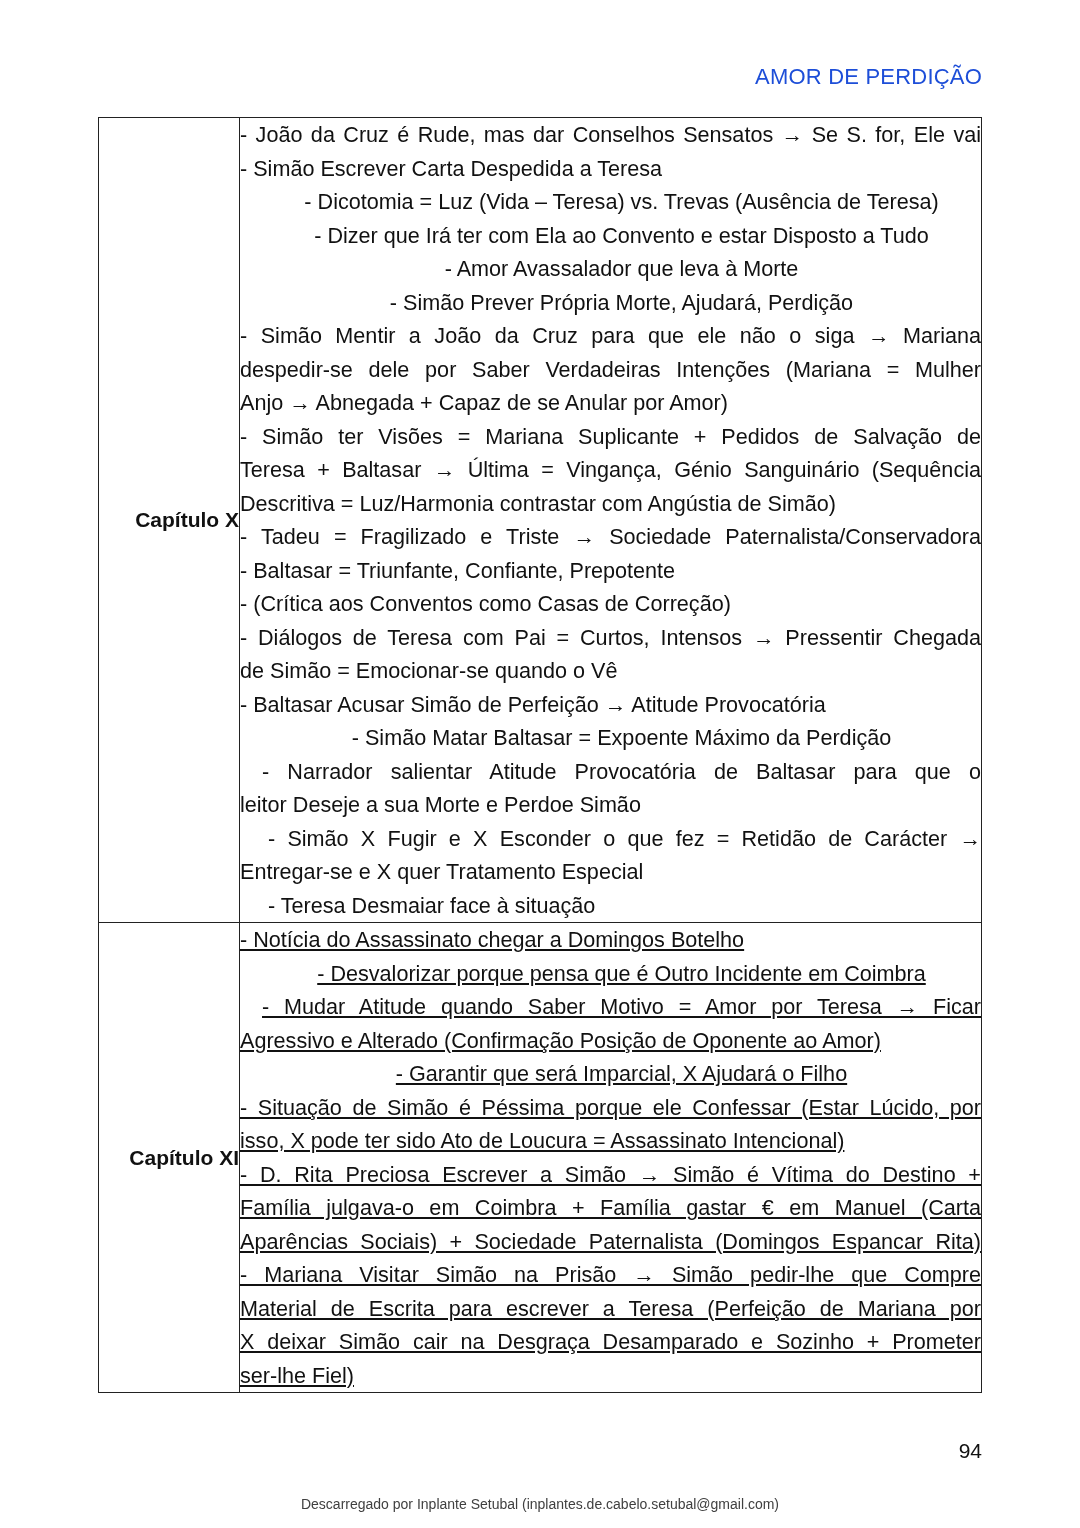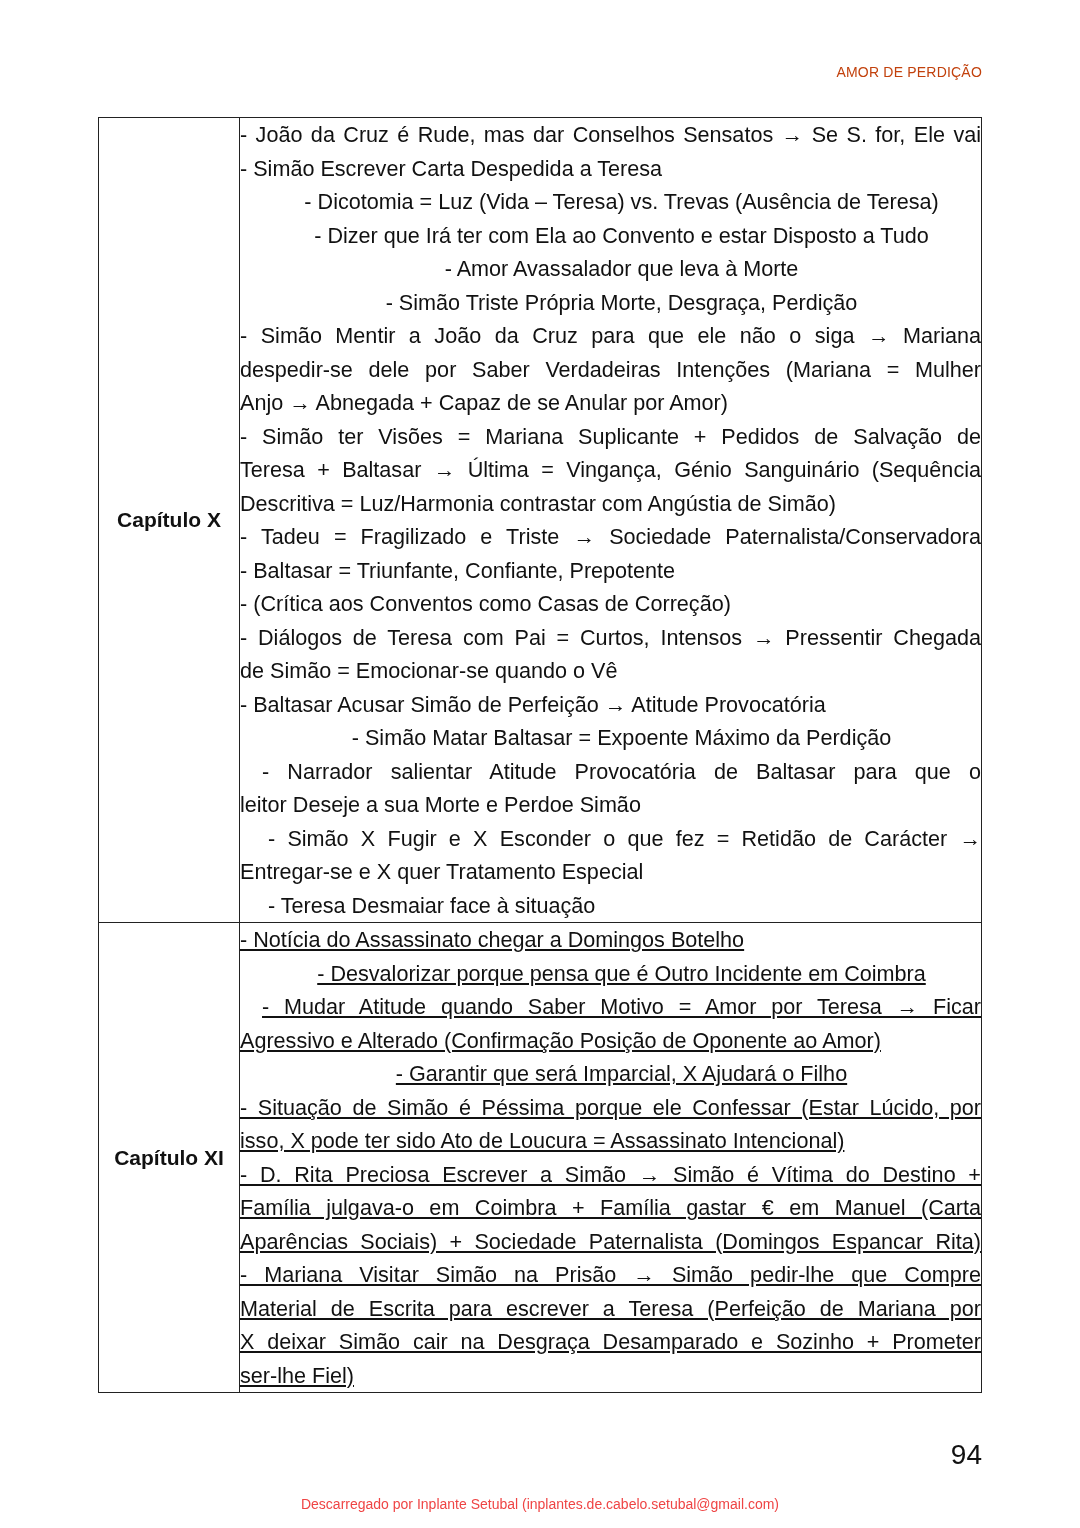--- a/index.html
+++ b/index.html
@@ -1,47 +1,47 @@
 <!DOCTYPE html>
 <html><head>
   <meta charset="utf-8">
   <style>
     html, body { margin: 0; padding: 0; background: #ffffff; }
     body { width: 1080px; height: 1528px; position: relative; overflow: hidden;
            font-family: "Liberation Sans", "DejaVu Sans", sans-serif; color: #111; }
-    .running-header { position: absolute; top: 64px; right: 98px; font-size: 14px; letter-spacing: 0.2px; color: #c2410c; }
+    .running-header { position: absolute; top: 64px; right: 98px; font-size: 22px; letter-spacing: 0.2px; color: #1d4ed8; }
     table.notes { position: absolute; left: 98px; top: 117px; width: 884px; border-collapse: collapse; }
     table.notes td { border: 1.5px solid #222; padding: 0; vertical-align: middle; }
-    td.chapter { width: 140px; text-align: center; font-weight: bold; font-size: 21px; }
+    td.chapter { width: 140px; text-align: right; font-weight: bold; font-size: 21px; }
     td.content { padding: 0 9px 0 10px; }
     .row-x td.content { height: 802px; }
     .row-xi td.content { height: 467px; text-decoration: underline; }
     .ln { font-size: 21.6px; line-height: 33.5px; white-space: nowrap; height: 33.5px; }
     .ln.j { text-align: justify; text-align-last: justify; white-space: normal; height: 33.5px; overflow: hidden; }
     .ind1 { padding-left: 22px; text-align: center; }
     .ind2 { padding-left: 28px; }
-    .page-number { position: absolute; top: 1439px; right: 98px; font-size: 28px; color: #111; }
-    .download-footer { position: absolute; top: 1496px; left: 0; width: 1080px; text-align: center; font-size: 14px; color: #ef4444; }
+    .page-number { position: absolute; top: 1439px; right: 98px; font-size: 21px; color: #111; }
+    .download-footer { position: absolute; top: 1496px; left: 0; width: 1080px; text-align: center; font-size: 14px; color: #404040; }
   </style>
 </head>
 <body>
 
 <div class="running-header">AMOR DE PERDIÇÃO</div>
 
 <table class="notes">
   <tbody>
     <tr class="row-x">
       <td class="chapter">Capítulo X</td>
       <td class="content">
           <div class="ln j">- João da Cruz é Rude, mas dar Conselhos Sensatos → Se S. for, Ele vai</div>
           <div class="ln">- Simão Escrever Carta Despedida a Teresa</div>
           <div class="ln ind1">- Dicotomia = Luz (Vida – Teresa) vs. Trevas (Ausência de Teresa)</div>
           <div class="ln ind1">- Dizer que Irá ter com Ela ao Convento e estar Disposto a Tudo</div>
           <div class="ln ind1">- Amor Avassalador que leva à Morte</div>
-          <div class="ln ind1">- Simão Triste Própria Morte, Desgraça, Perdição</div>
+          <div class="ln ind1">- Simão Prever Própria Morte, Ajudará, Perdição</div>
           <div class="ln j">- Simão Mentir a João da Cruz para que ele não o siga → Mariana</div>
           <div class="ln j">despedir-se dele por Saber Verdadeiras Intenções (Mariana = Mulher</div>
           <div class="ln">Anjo → Abnegada + Capaz de se Anular por Amor)</div>
           <div class="ln j">- Simão ter Visões = Mariana Suplicante + Pedidos de Salvação de</div>
           <div class="ln j">Teresa + Baltasar → Última = Vingança, Génio Sanguinário (Sequência</div>
           <div class="ln">Descritiva = Luz/Harmonia contrastar com Angústia de Simão)</div>
           <div class="ln j">- Tadeu = Fragilizado e Triste → Sociedade Paternalista/Conservadora</div>
           <div class="ln">- Baltasar = Triunfante, Confiante, Prepotente</div>
           <div class="ln">- (Crítica aos Conventos como Casas de Correção)</div>
           <div class="ln j">- Diálogos de Teresa com Pai = Curtos, Intensos → Pressentir Chegada</div>

